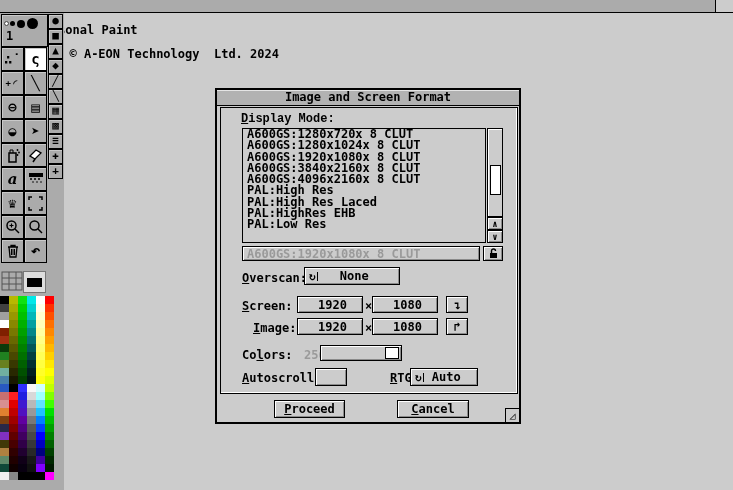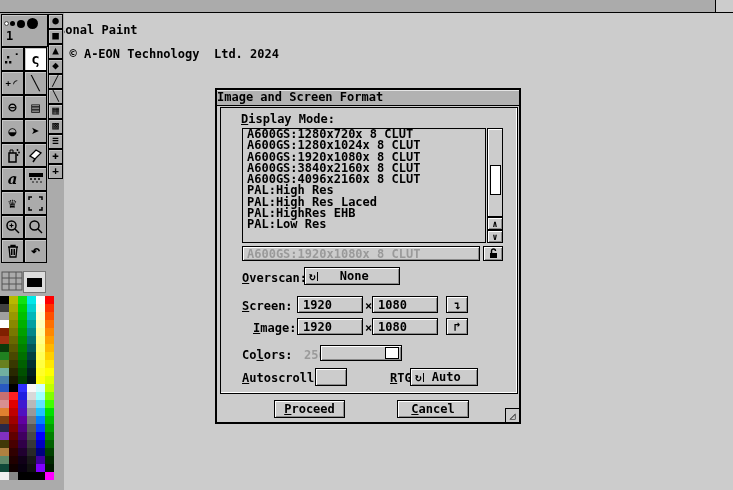--- a/index.html
+++ b/index.html
@@ -44,21 +44,21 @@
                      display:flex;align-items:center;justify-content:center;}
   #current-color{width:15px;height:9px;background:#000;}
   #palette{position:absolute;left:0;top:283px;display:grid;
            grid-template-columns:repeat(6,9px);grid-auto-rows:8px;}
   .swatch{width:9px;height:8px;}
 
   
   #dialog{position:absolute;left:215px;top:88px;width:306px;height:336px;background:#cccccc;
           border:2px solid #000;box-sizing:border-box;font-size:12px;}
   #dlg-titlebar{position:absolute;left:0;top:0;width:100%;height:15px;background:#b2b2b2;
-                border-bottom:1px solid #000;line-height:15px;
+                border-bottom:1px solid #000;text-align:center;line-height:15px;
                 box-shadow:inset 0 1px 0 #e5e5e5;}
   #dlg-frame{position:absolute;left:3px;top:17px;width:296px;height:285px;
              border:1px solid #000;box-shadow:inset -1px -1px 0 #ffffff;}
   .lbl{position:absolute;white-space:pre;font-size:12px;}
   .ghost{color:#9a9a9a;}
   .raised{background:#cccccc;border:1px solid #000;
           box-shadow:inset 1px 1px 0 #ffffff,inset -1px -1px 0 #8a8a8a;
           box-sizing:border-box;display:flex;align-items:center;justify-content:center;}
   #mode-list{position:absolute;left:21px;top:20px;width:244px;height:115px;
              border:1px solid #000;background:#cccccc;overflow:hidden;box-sizing:border-box;}
@@ -70,21 +70,21 @@
                      background:#ffffff;border:1px solid #000;}
   .scroll-arrow{position:absolute;left:266px;width:16px;height:13px;font-size:9px;}
   #mode-field{position:absolute;left:21px;top:138px;width:238px;height:15px;
               justify-content:flex-start;padding-left:4px;white-space:pre;}
   #mode-lock-button{position:absolute;left:262px;top:138px;width:20px;height:15px;}
   .cycle{justify-content:flex-start;}
   .cycle-glyph{font-size:11px;margin-left:4px;}
   .cycle-bar{display:inline-block;width:1px;height:9px;background:#000;margin:0 2px 0 1px;}
   .cycle-label{flex:1;text-align:center;margin-right:10px;}
   #overscan-cycle{position:absolute;left:83px;top:159px;width:96px;height:18px;}
-  .numfield{justify-content:flex-start;padding-left:5px;}
+  .numfield{justify-content:flex-start;padding-left:20px;}
   #screen-w{position:absolute;left:76px;top:188px;width:66px;height:17px;}
   #screen-h{position:absolute;left:151px;top:188px;width:66px;height:17px;}
   #screen-copy{position:absolute;left:225px;top:188px;width:22px;height:17px;font-size:12px;}
   #image-w{position:absolute;left:76px;top:210px;width:66px;height:17px;}
   #image-h{position:absolute;left:151px;top:210px;width:66px;height:17px;}
   #image-copy{position:absolute;left:225px;top:210px;width:22px;height:17px;font-size:12px;}
   #colors-slider{position:absolute;left:99px;top:237px;width:82px;height:16px;
                  justify-content:flex-end;padding-right:2px;}
   #colors-knob{width:12px;height:10px;background:#ffffff;border:1px solid #000;}
   #autoscroll-checkbox{position:absolute;left:94px;top:260px;width:32px;height:18px;}
@@ -378,21 +378,21 @@
       <div class="swatch" style="background: rgb(255, 0, 255);"></div>
     </div>
 </div>
 
 <div id="dialog">
   <div id="dlg-titlebar">
     <span>Image and Screen Format</span>
   </div>
 
   <div id="dlg-frame">
-    <div class="lbl" style="left:20px;top:4px;"><span class="ul">D</span>isplay Mode:</div>
+    <div class="lbl" style="left:20px;top:4px;font-family:Liberation Mono, monospace;"><span class="ul">D</span>isplay Mode:</div>
 
     <div id="mode-list">
         <div class="mode-item">A600GS:1280x720x 8 CLUT</div>
         <div class="mode-item">A600GS:1280x1024x 8 CLUT</div>
         <div class="mode-item">A600GS:1920x1080x 8 CLUT</div>
         <div class="mode-item">A600GS:3840x2160x 8 CLUT</div>
         <div class="mode-item">A600GS:4096x2160x 8 CLUT</div>
         <div class="mode-item">PAL:High Res</div>
         <div class="mode-item">PAL:High Res Laced</div>
         <div class="mode-item">PAL:HighRes EHB</div>

